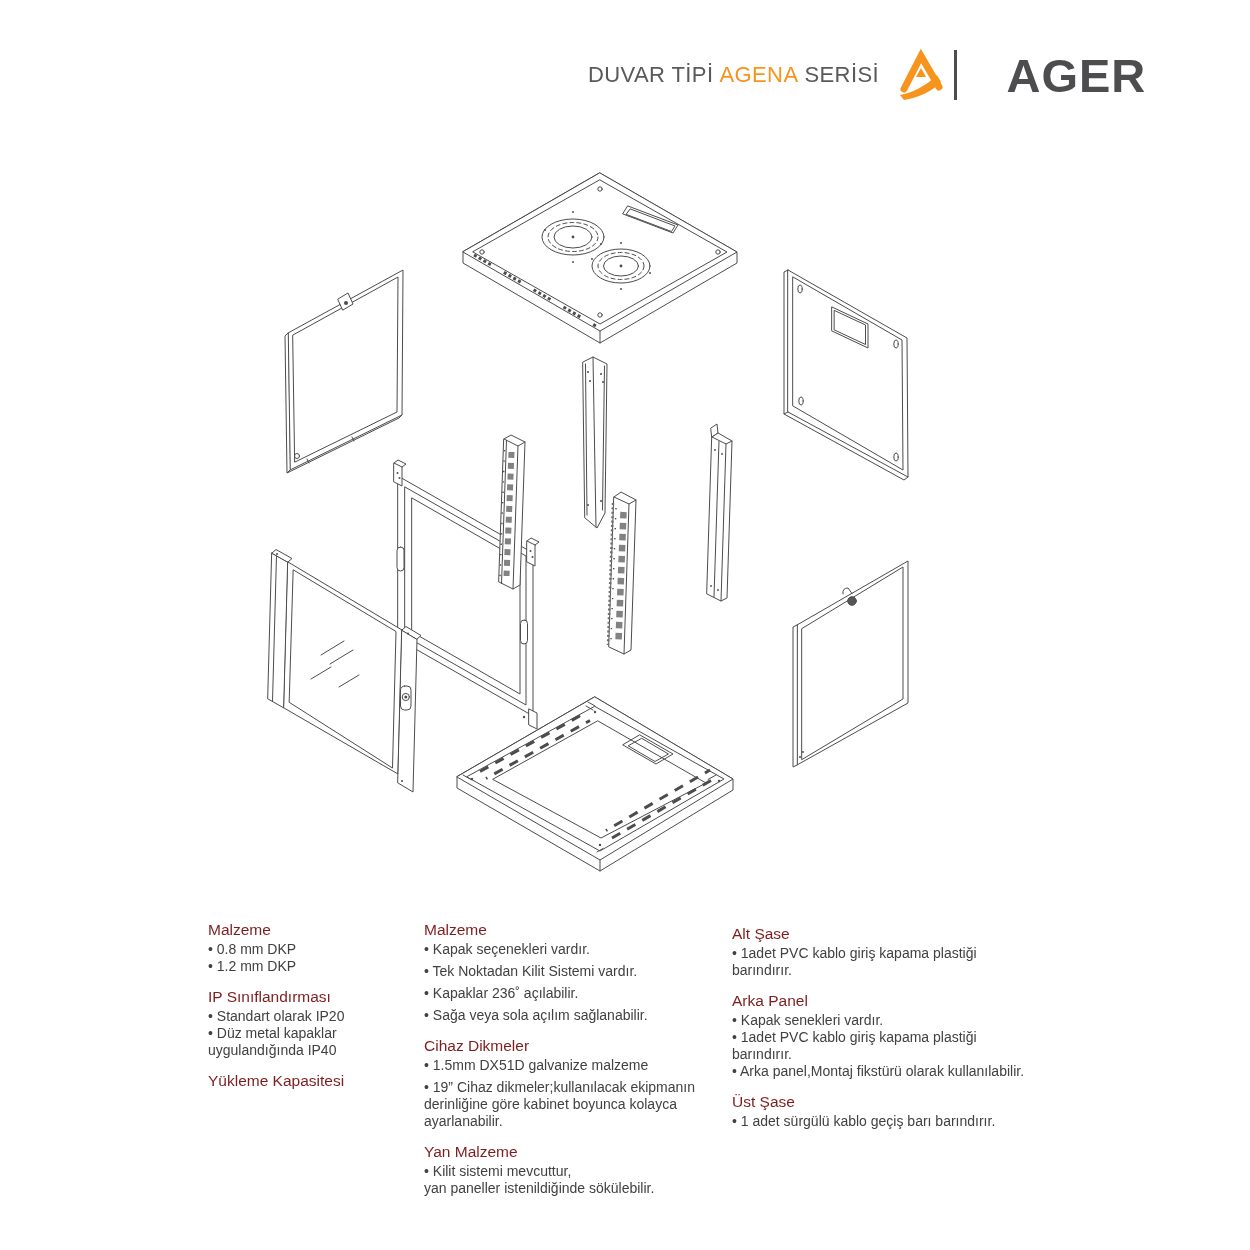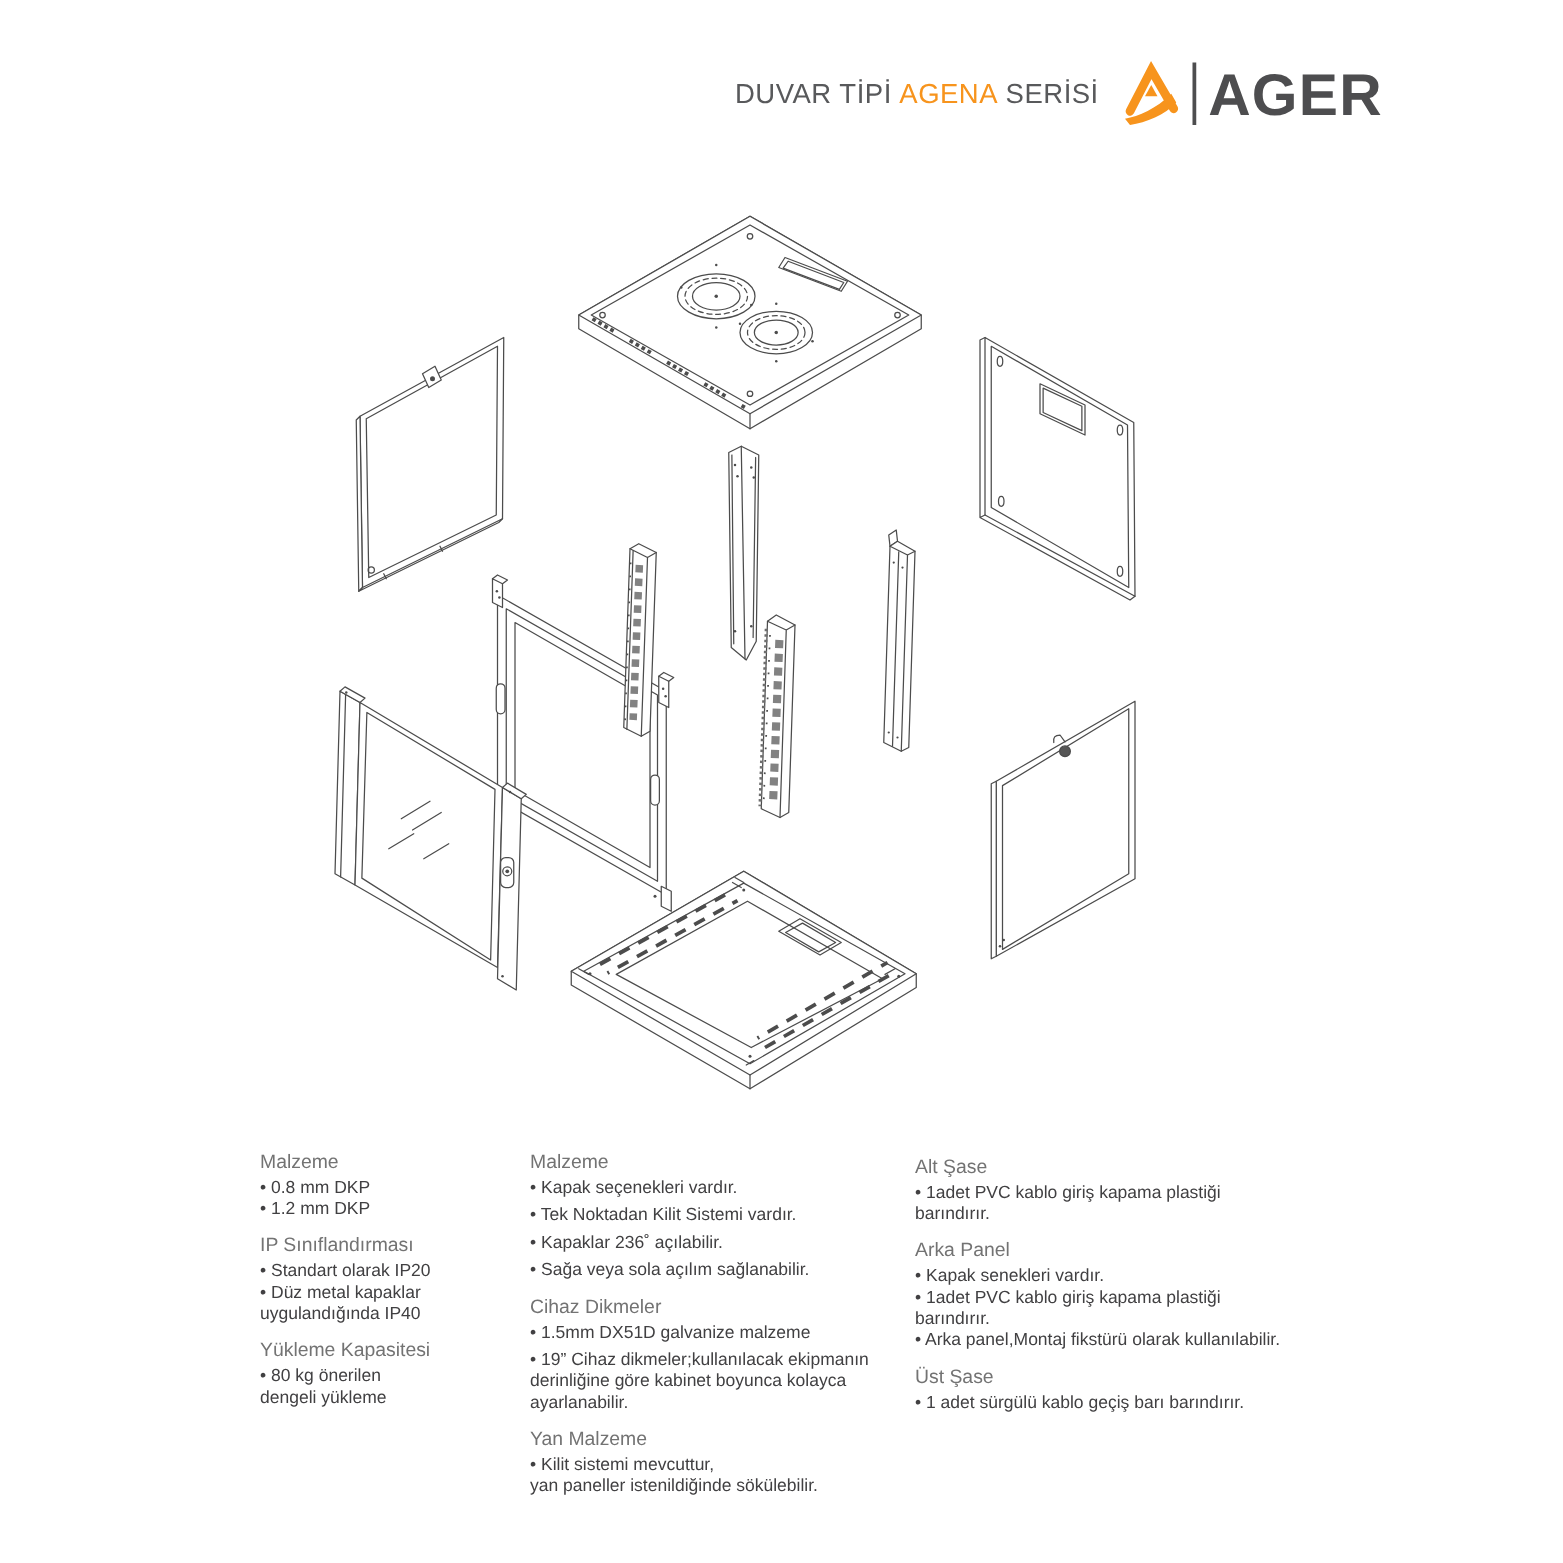--- a/index.html
+++ b/index.html
@@ -5,32 +5,32 @@
   html,body{margin:0;padding:0;background:#fff;}
   body{width:1250px;height:1250px;position:relative;overflow:hidden;
        font-family:"Liberation Sans",sans-serif;-webkit-font-smoothing:antialiased;}
 
   
   .header{position:absolute;left:588px;top:44px;height:62px;display:flex;align-items:center;}
   .series-title{font-size:22px;color:#58595B;letter-spacing:.4px;white-space:nowrap;margin-right:16px;}
   .series-title .accent{color:#F7941D;margin:0 6px;}
   .logo-mark{width:52px;height:54px;flex:0 0 auto;}
   .logo-divider{width:2.5px;height:50px;background:#4D4D4F;margin:0 10px 0 7px;}
-  .brand-name{font-size:47px;font-weight:bold;color:#4D4D4F;letter-spacing:1px;line-height:1;}
+  .brand-name{font-size:47px;font-weight:bold;color:#4D4D4F;letter-spacing:1px;line-height:1;margin-left:40px;}
 
   
   .diagram{position:absolute;left:0;top:0;width:1250px;height:1250px;}
 
   
   .spec-col{position:absolute;top:921px;font-size:14px;color:#414042;line-height:17px;}
   .spec-col.col1{left:208px;width:210px;}
   .spec-col.col2{left:424px;width:285px;}
   .spec-col.col3{left:732px;width:360px;top:925px;}
   .spec-section{margin-bottom:13px;}
-  .spec-heading{color:#737373;font-size:15.5px;margin-bottom:3px;}
+  .spec-heading{color:#7f1d1d;font-size:15.5px;margin-bottom:3px;}
   .spec-item{white-space:pre-line;}
   .col2 .spec-item{margin-bottom:5px;}
 </style>
 </head>
 <body>
 
 <div class="header">
   <div class="series-title"><span>DUVAR TİPİ</span><span class="accent">AGENA</span><span>SERİSİ</span></div>
 
   <svg class="logo-mark" viewBox="0 0 52 54">
@@ -218,22 +218,20 @@
         <div class="spec-item">• 1.2 mm DKP</div>
       </div>
       <div class="spec-section">
         <div class="spec-heading">IP Sınıflandırması</div>
         <div class="spec-item">• Standart olarak IP20</div>
         <div class="spec-item">• Düz metal kapaklar
 uygulandığında IP40</div>
       </div>
       <div class="spec-section">
         <div class="spec-heading">Yükleme Kapasitesi</div>
-        <div class="spec-item">• 80 kg önerilen
-dengeli yükleme</div>
       </div>
     </div>
     <div class="spec-col col2">
       <div class="spec-section">
         <div class="spec-heading">Malzeme</div>
         <div class="spec-item">• Kapak seçenekleri vardır.</div>
         <div class="spec-item">• Tek Noktadan Kilit Sistemi vardır.</div>
         <div class="spec-item">• Kapaklar 236˚ açılabilir.</div>
         <div class="spec-item">• Sağa veya sola açılım sağlanabilir.</div>
       </div>

